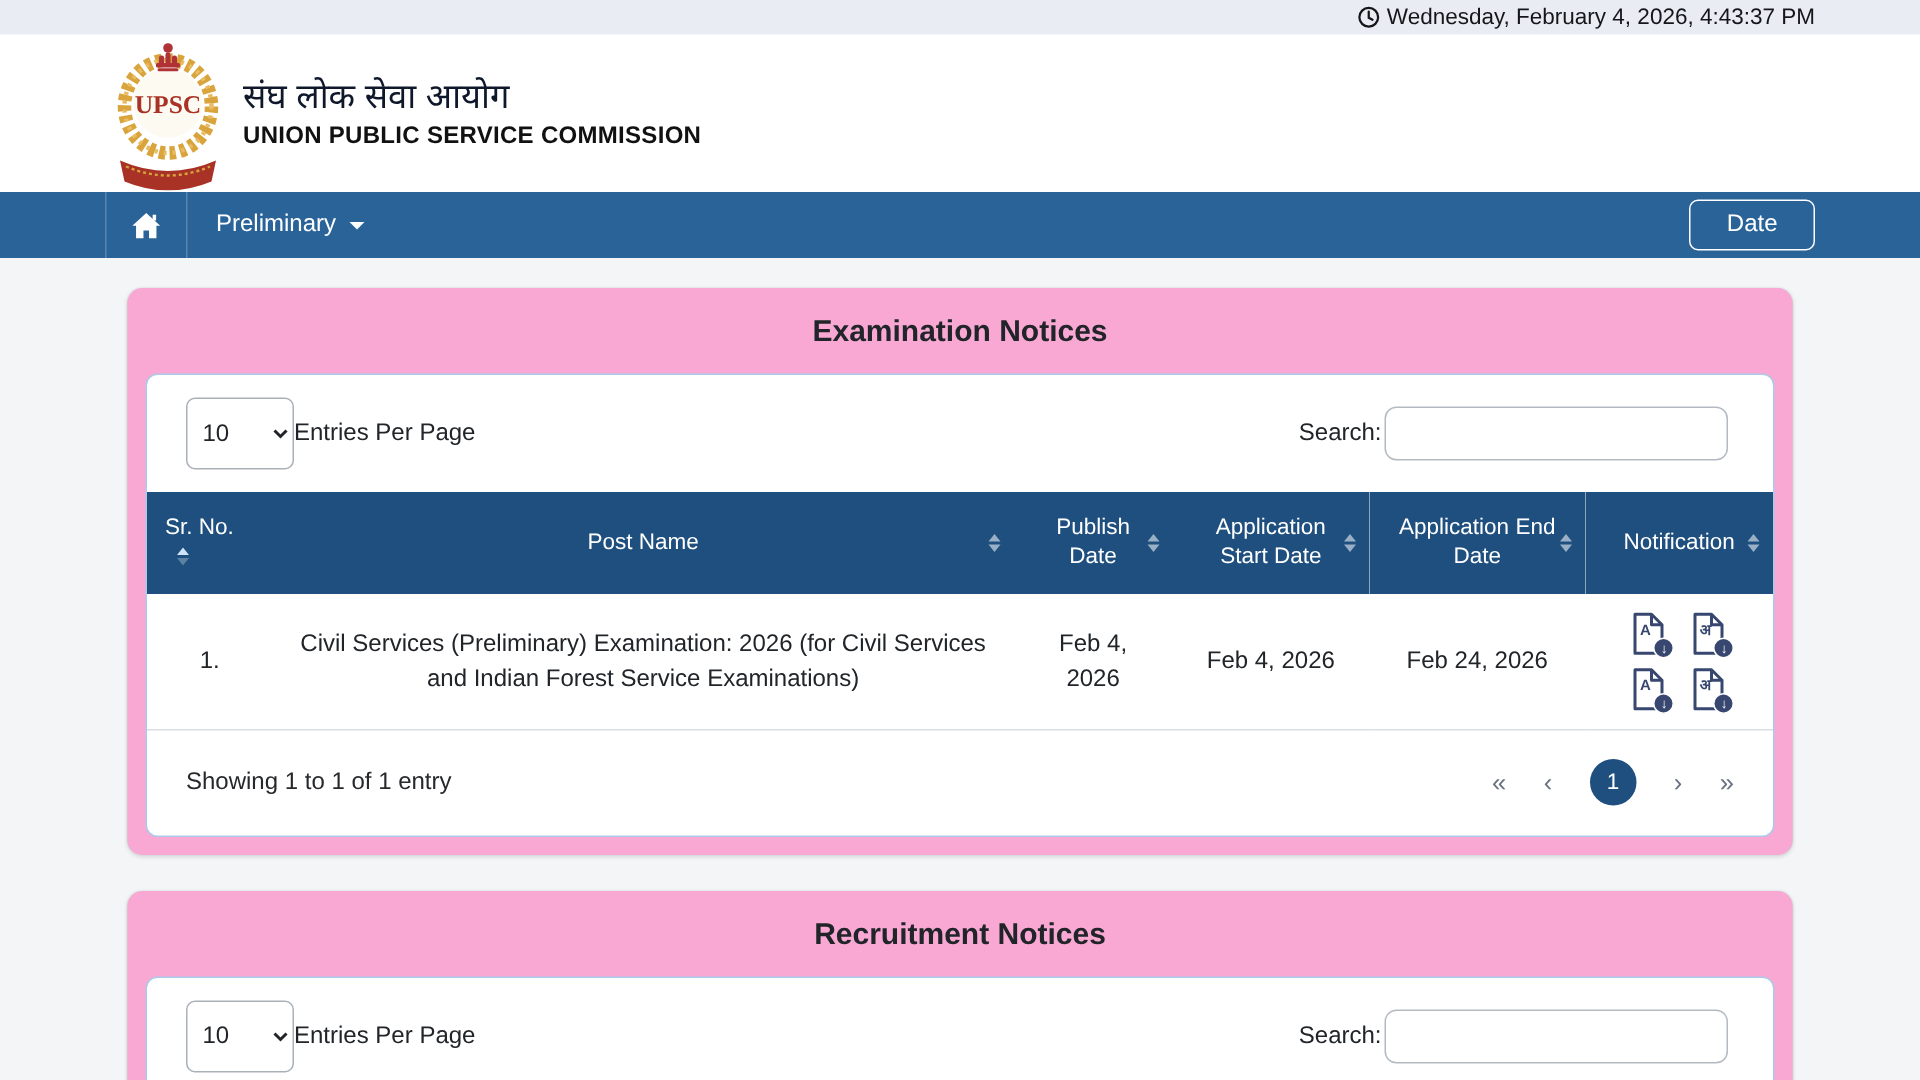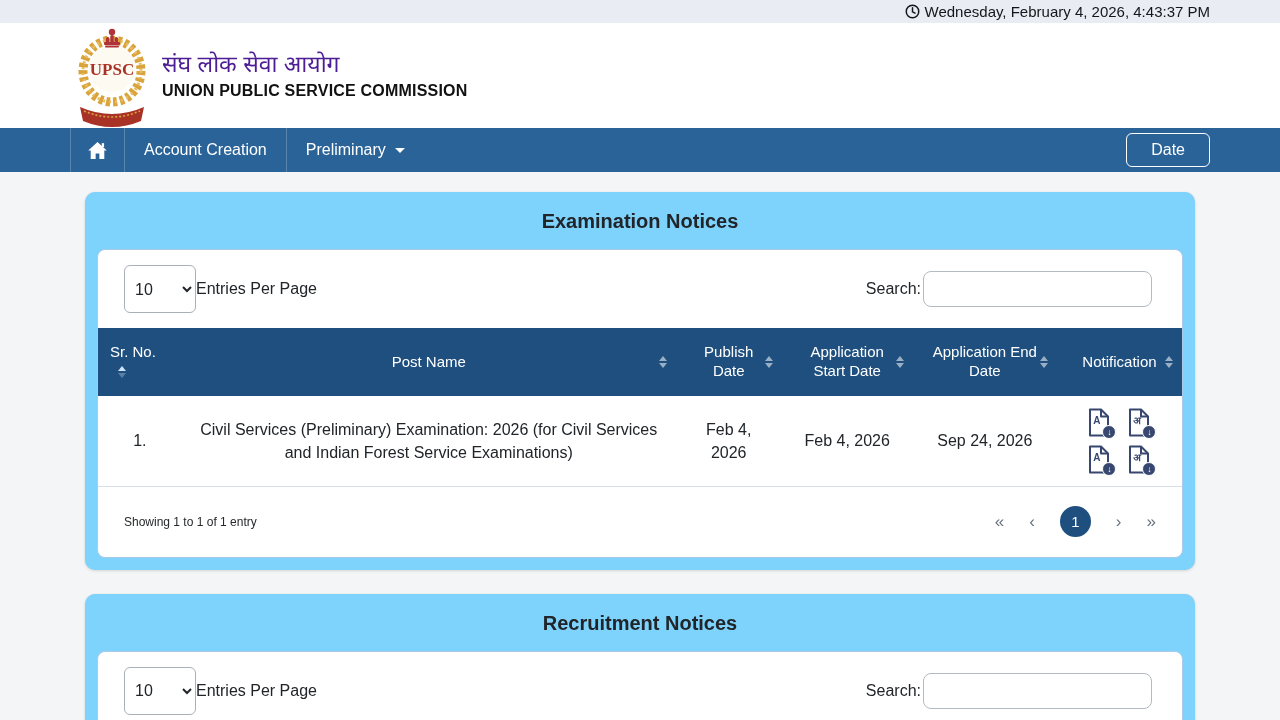--- a/index.html
+++ b/index.html
@@ -17,21 +17,21 @@
     height:100%; display:flex; align-items:center; justify-content:flex-end;
     font-size:15px; color:#14161a;
   }
   .topbar svg { margin-right:5px; display:block; }
 
   
   .brand { background:#ffffff; height:105px; }
   .brand .container { display:flex; align-items:center; height:100%; }
   .emblem { width:76px; height:102px; margin-left:4px; flex:0 0 auto; }
   .brand-text { margin-left:12px; }
-  .brand-hindi { font-size:23px; color:#4c1d95; line-height:1.2; }
+  .brand-hindi { font-size:23px; color:#0f172a; line-height:1.2; }
   .brand-english { font-size:16px; font-weight:700; color:#111; letter-spacing:.2px; line-height:1.2; margin-top:3px; }
 
   
   .nav { background:#2a6398; height:44px; }
   .nav .container { display:flex; align-items:stretch; height:100%; }
   .nav-item {
     display:flex; align-items:center; padding:0 19px; color:#fff; font-size:16px;
     border-left:1px solid rgba(255,255,255,.22); cursor:pointer; text-decoration:none;
   }
   .nav-item.last { border-right:1px solid rgba(255,255,255,.22); }
@@ -41,21 +41,21 @@
     border-top:5px solid #fff; margin-left:9px; display:inline-block;
   }
   .login-btn {
     margin-left:auto; align-self:center; background:transparent; color:#fff;
     border:1px solid #fff; border-radius:6px; padding:7px 24px; font-size:16px;
     font-family:inherit; cursor:pointer;
   }
 
   
   .card {
-    background:#7dd3fc; border-radius:10px; margin:20px 15px 0;
+    background:#f9a8d4; border-radius:10px; margin:20px 15px 0;
     box-shadow:0 1px 3px rgba(0,0,0,.13), 0 0 1px rgba(0,0,0,.1);
     padding:14px 12px 12px;
   }
   .card + .card { margin-top:24px; }
   .card-title { text-align:center; font-size:20px; font-weight:600; color:#212529; margin:4px 0 16px; }
   .panel { border:1px solid #abc9e9; border-radius:8px; overflow:hidden; background:#fff; }
 
   .controls { display:flex; align-items:center; padding:15px 30px 15px 26px; }
   .entries-select {
     width:72px; height:48px; border:1px solid #a9b0b8; border-radius:6px;
@@ -104,21 +104,21 @@
     font-size:10px; font-weight:700; color:#37476f; line-height:1;
   }
   .doc-badge {
     position:absolute; right:-5px; bottom:-2px; width:14px; height:14px; border-radius:50%;
     background:#37476f; color:#fff; font-size:9px; line-height:13px; text-align:center;
     border:1.5px solid #fff;
   }
 
   
   .tfoot { display:flex; align-items:center; justify-content:space-between; padding:0 26px; height:70px; }
-  .showing { font-size:12px; color:#26282b; }
+  .showing { font-size:16px; color:#26282b; }
   .pager { display:flex; align-items:center; gap:25px; color:#697181; font-size:17px; }
   .pager .pg { cursor:pointer; user-select:none; }
   .page-circle {
     width:31px; height:31px; border-radius:50%; background:#1e4f7e; color:#fff;
     display:flex; align-items:center; justify-content:center; font-size:15px; cursor:pointer;
   }
 </style>
 </head>
 <body>
 
@@ -161,23 +161,20 @@
   </div>
 </div>
 
 <div class="nav">
   <div class="container">
     <a class="nav-item nav-home">
       <svg width="19" height="17" viewBox="0 0 24 22" fill="#fff">
         <path d="M12 0 0 11h3.2v11h6.4v-7h4.8v7h6.4V11H24z"></path>
         <rect x="17.5" y="1.5" width="3" height="5"></rect>
       </svg>
-    </a>
-    <a class="nav-item">
-      <span>Account Creation</span>
     </a>
     <a class="nav-item">
       <span>Preliminary</span>
       <span class="caret"></span>
     </a>
     <button class="login-btn">Date</button>
   </div>
 </div>
 
 <div class="container">
@@ -244,21 +241,21 @@
                 </span>
             </th>
           </tr>
         </thead>
         <tbody>
           <tr>
             <td>1.</td>
             <td>Civil Services (Preliminary) Examination: 2026 (for Civil Services and Indian Forest Service Examinations)</td>
             <td>Feb 4, 2026</td>
             <td>Feb 4, 2026</td>
-            <td>Sep 24, 2026</td>
+            <td>Feb 24, 2026</td>
             <td>
               <span class="notif-grid">
                 <span class="doc-icon">
                   <svg width="24" height="29" viewBox="0 0 24 29">
                     <path d="M3 1.5 h11 l7 7 v19 h-18 z" fill="none" stroke="#37476f" stroke-width="2" stroke-linejoin="round"></path>
                     <path d="M14 1.5 v7 h7" fill="none" stroke="#37476f" stroke-width="2" stroke-linejoin="round"></path>
                   </svg>
                   <span class="doc-letter">A</span>
                   <span class="doc-badge">↓</span>
                 </span>

